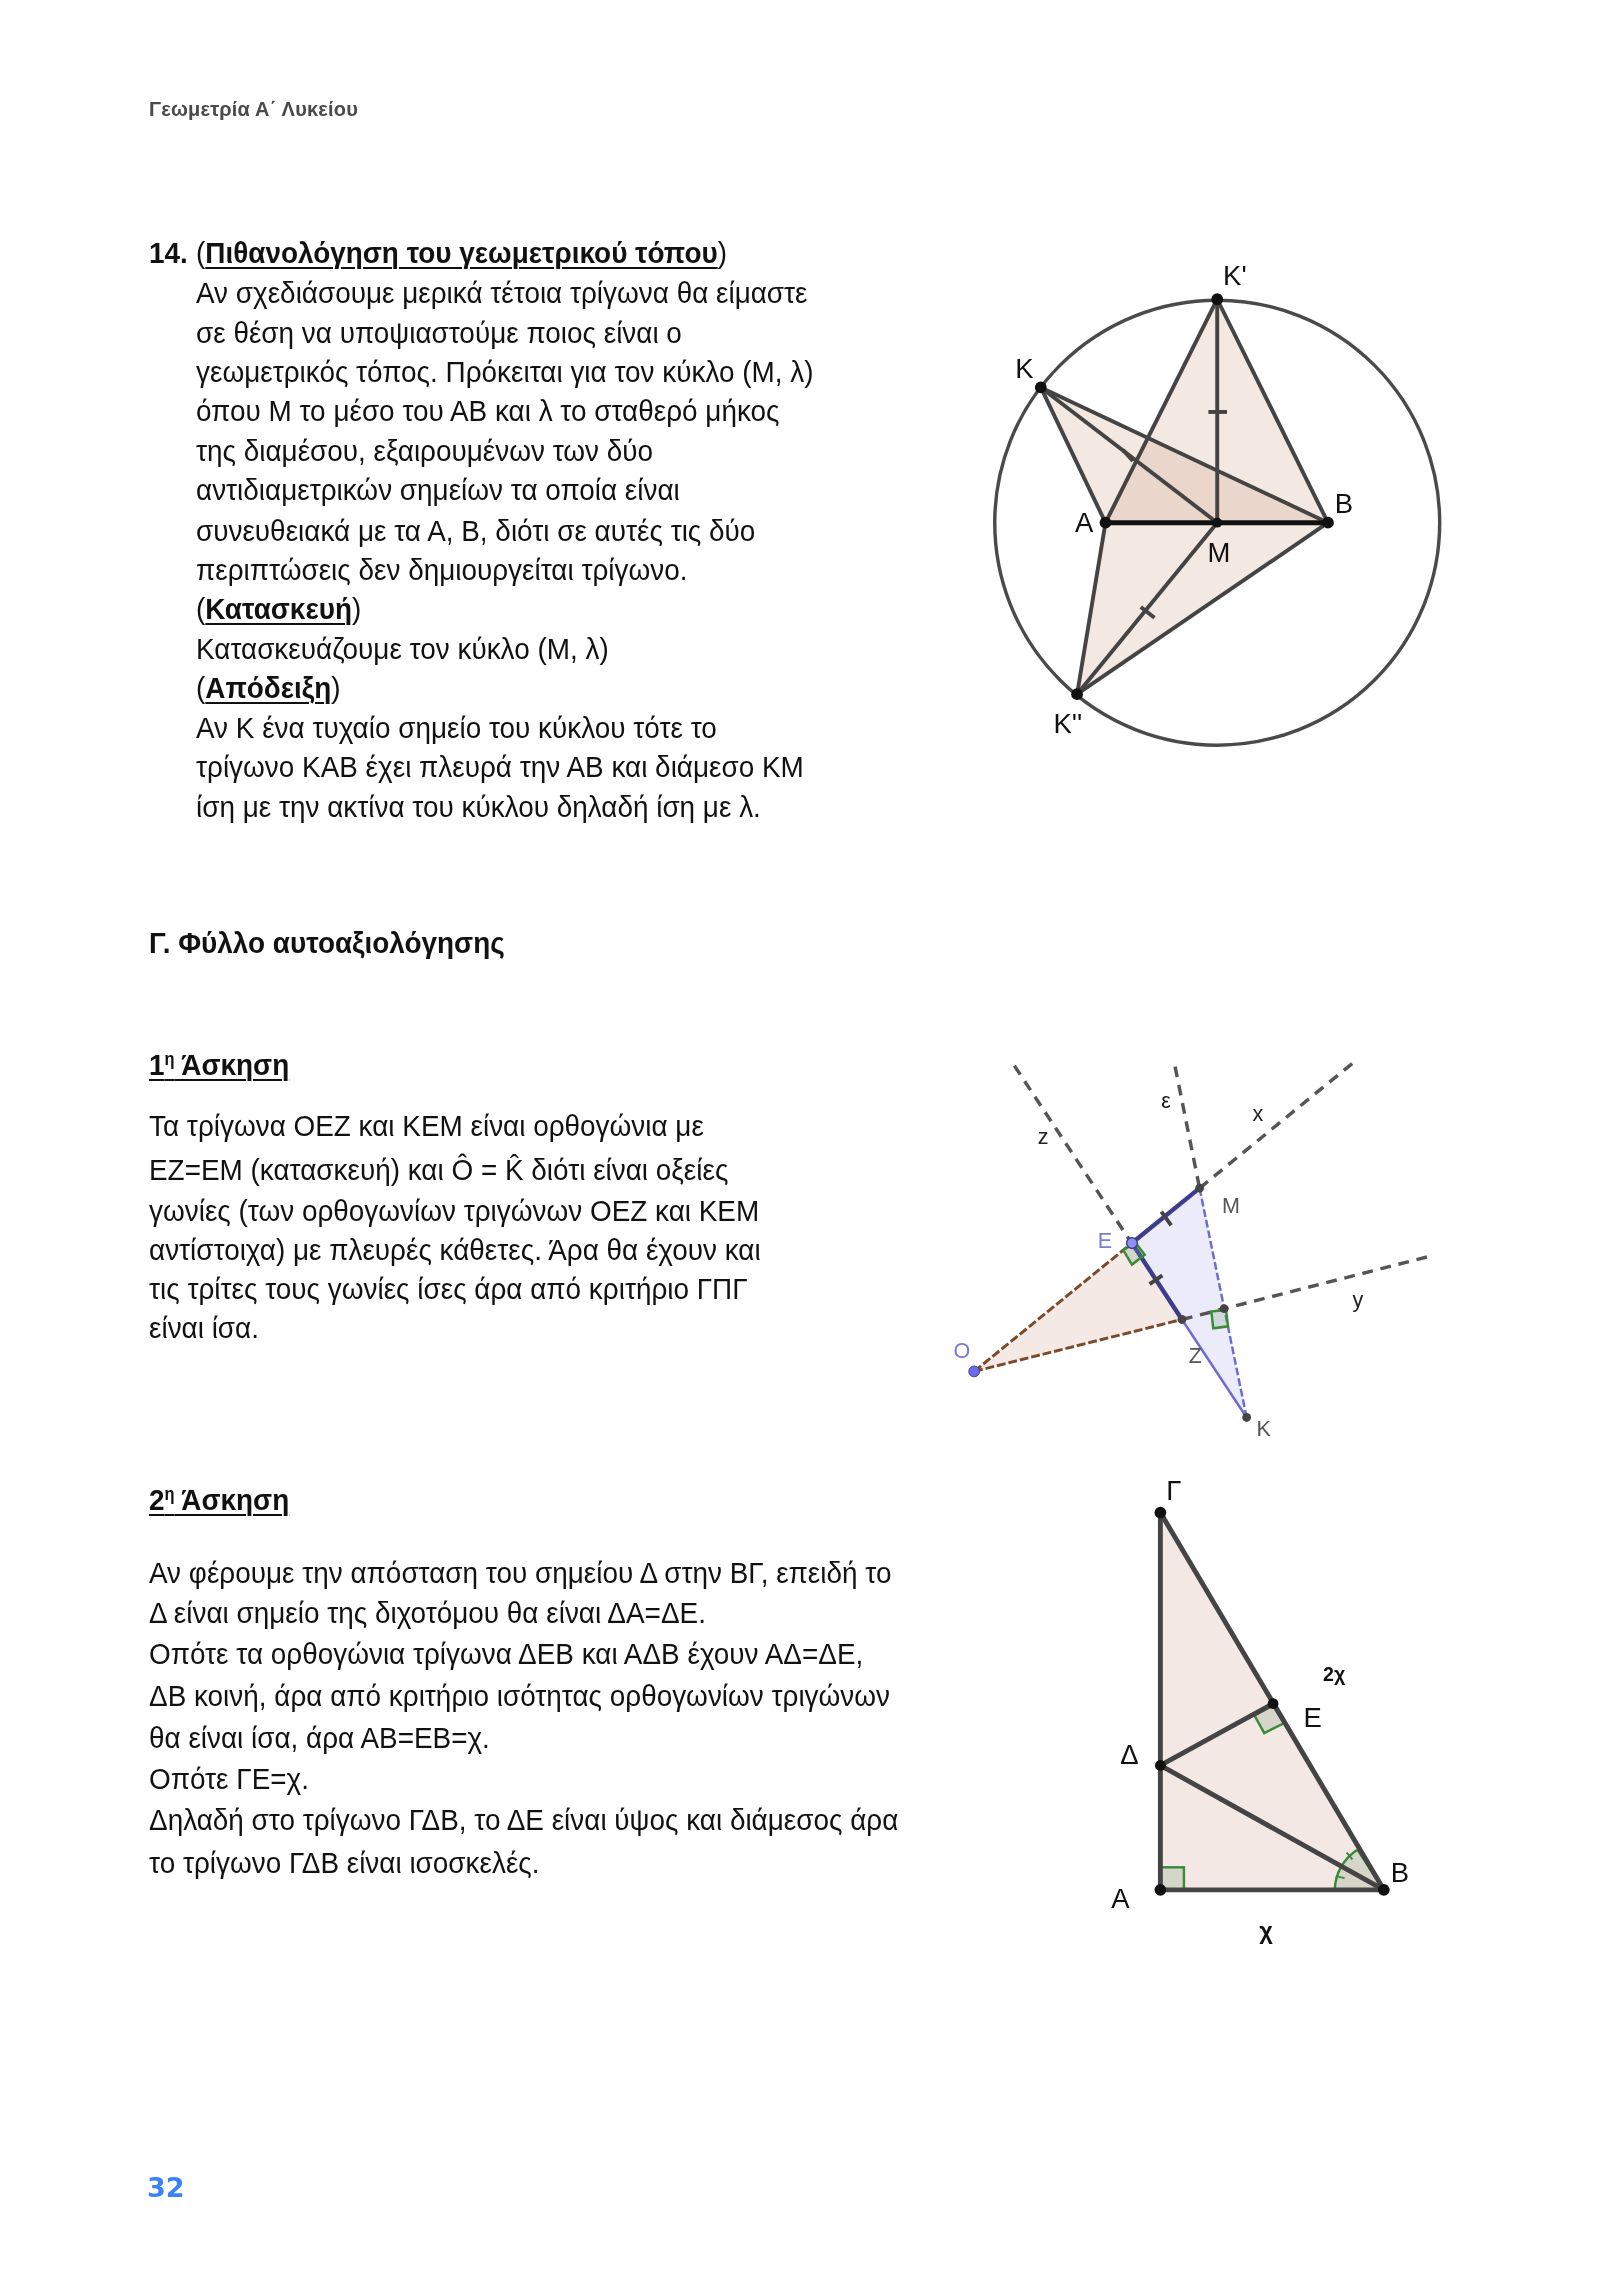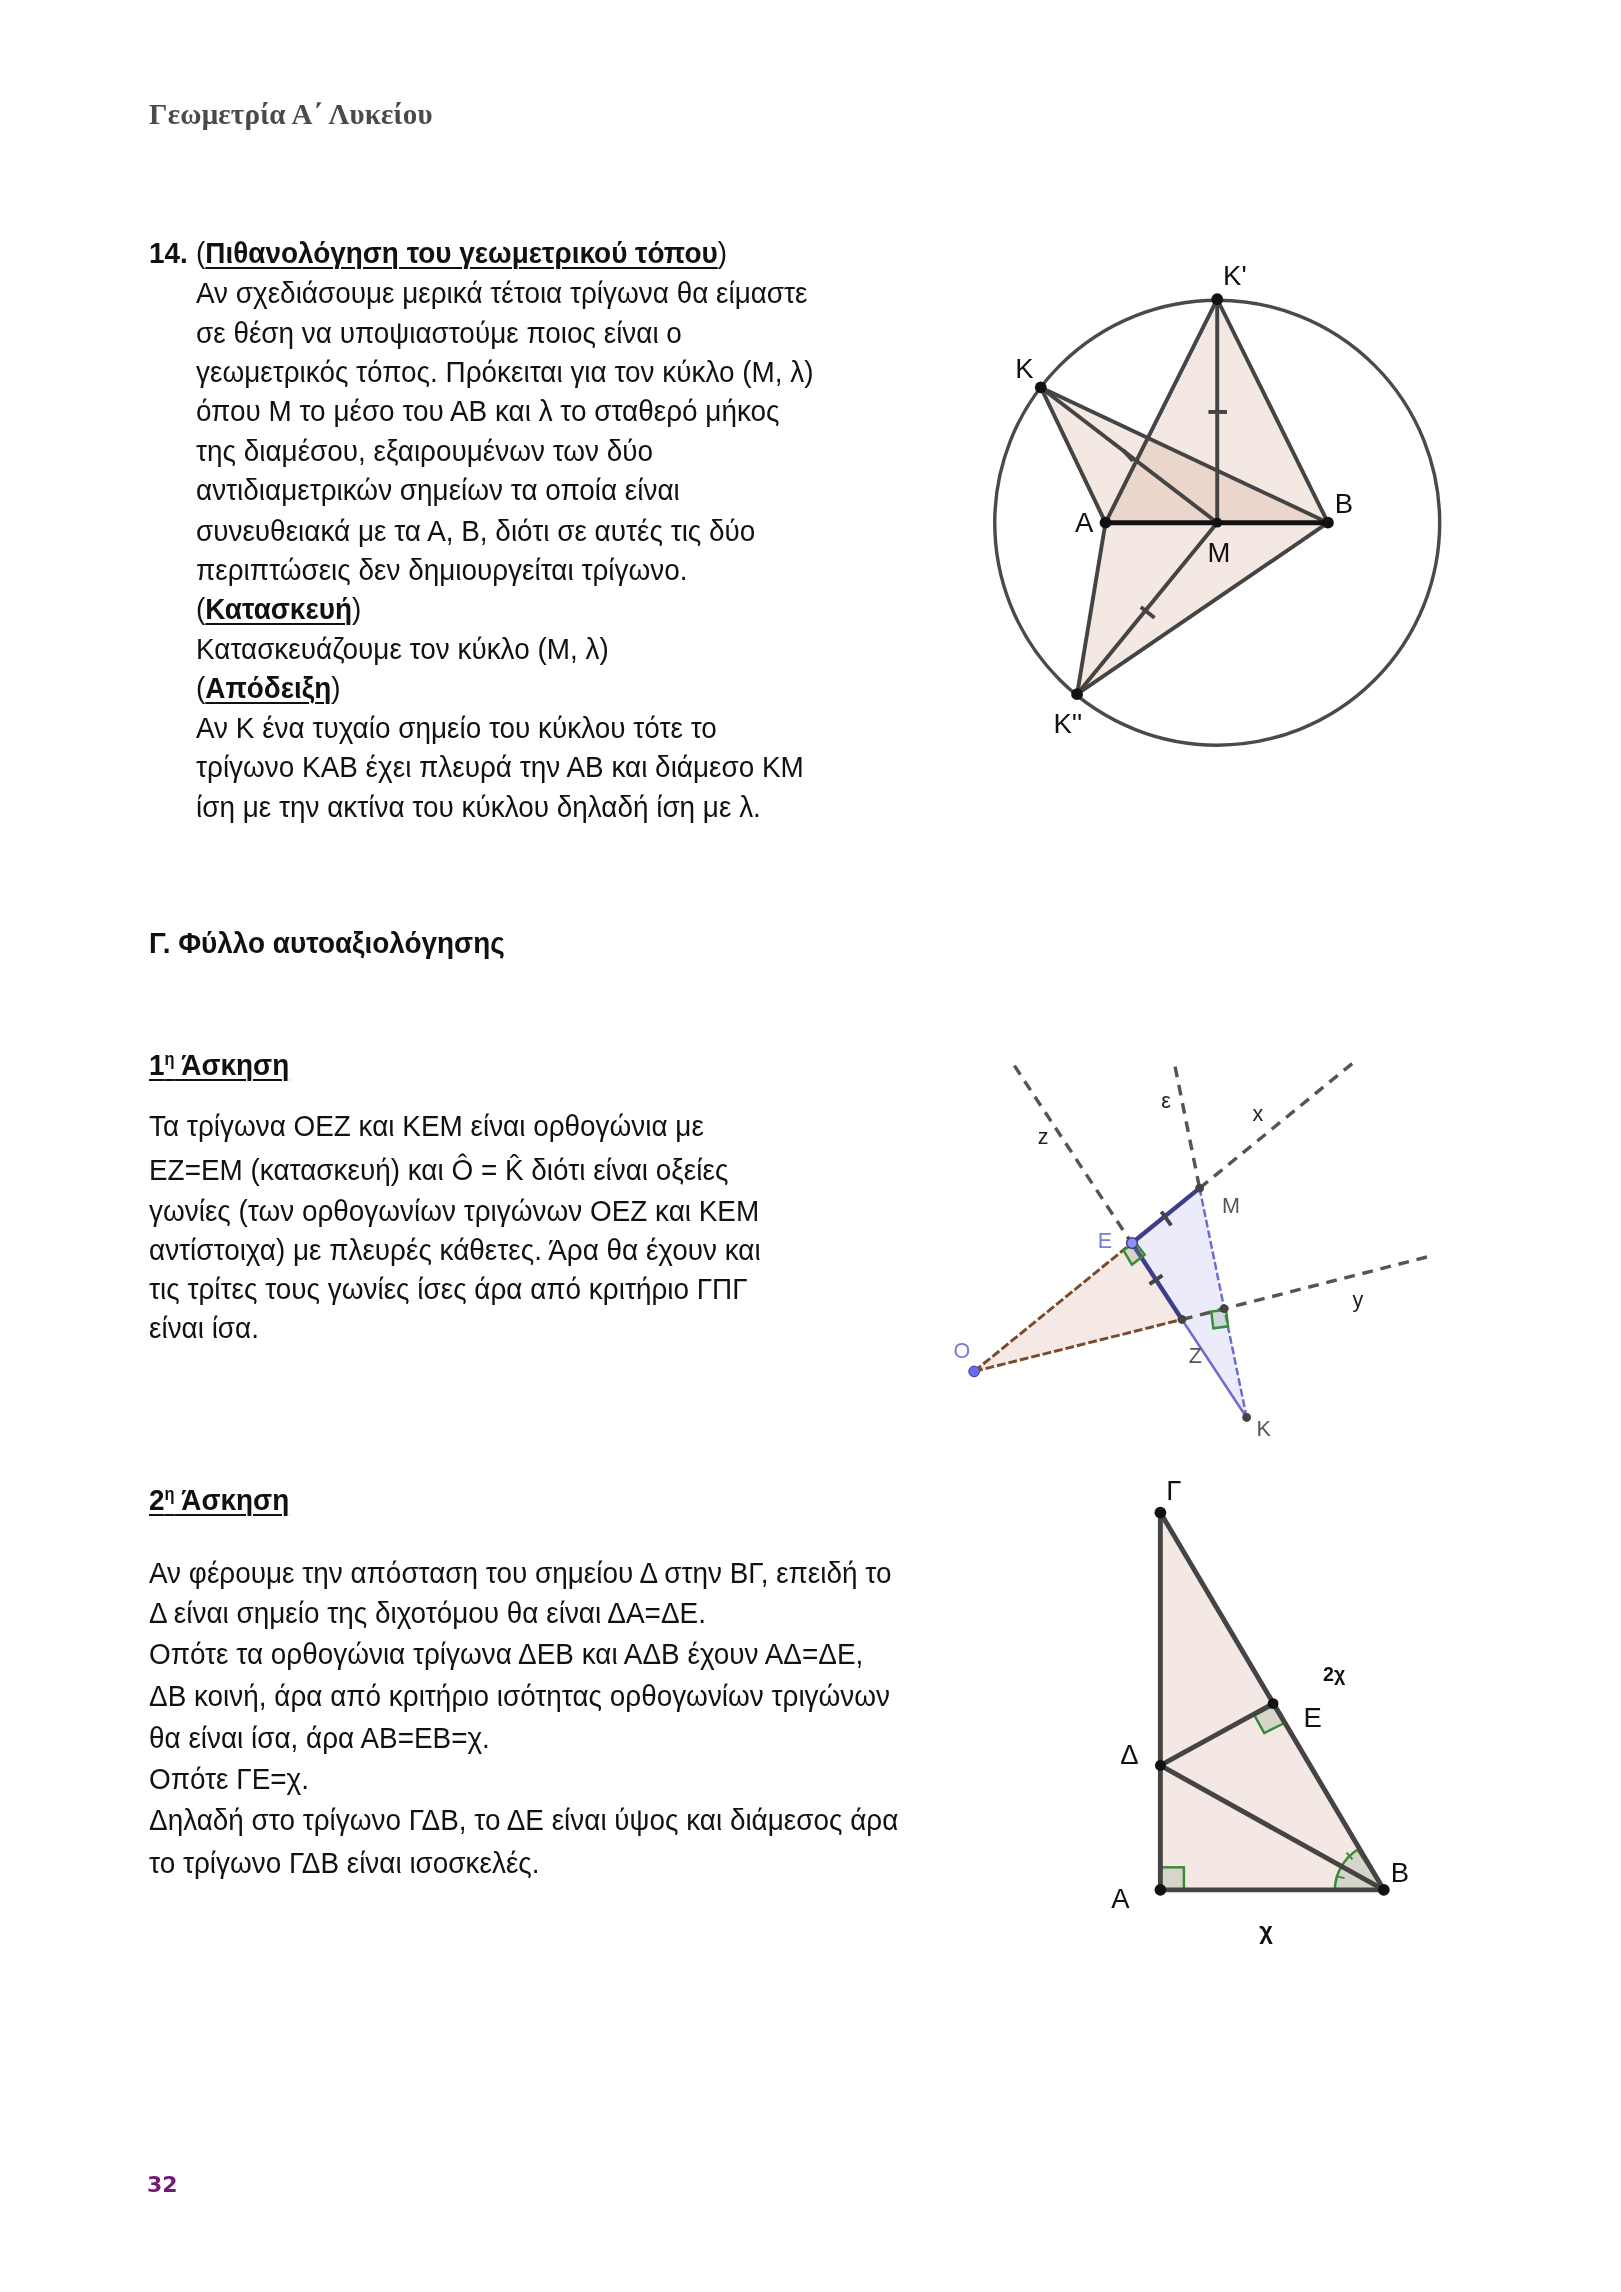--- a/index.html
+++ b/index.html
@@ -1,21 +1,21 @@
 <!DOCTYPE html>
 <html><head>
 <meta charset="utf-8">
 <style>
   html, body { margin:0; padding:0; background:#ffffff; }
   body { width:1621px; height:2293px; position:relative; overflow:hidden;
          font-family:"Liberation Sans", sans-serif; color:#111; }
-  .hdr { position:absolute; left:149px; top:98px; font-family:Liberation Serif, serif;
-         font-weight:bold; font-size:29px; color:#4a4a4a; letter-spacing:0.2px; }
+  .hdr { position:absolute; left:149px; top:98px; font-family:Liberation Sans, sans-serif;
+         font-weight:bold; font-size:20px; color:#4a4a4a; letter-spacing:0.2px; }
   .pnum { position:absolute; left:147px; top:2172px; font-family:"DejaVu Sans", sans-serif;
-          font-weight:bold; font-size:22px; color:#701a75; }
+          font-weight:bold; font-size:27px; color:#3b82f6; }
   .ln { position:absolute; white-space:nowrap; font-size:30px; line-height:35px;
         transform-origin:0 0; transform:scaleX(0.93); }
   .b { font-weight:bold; }
   .u { text-decoration:underline; text-decoration-thickness:2px; text-underline-offset:3.9px; }
   sup.eta { font-size:17.6px; vertical-align:9.8px; font-weight:bold; }
   svg { position:absolute; left:0; top:0; }
   .lbl { font-family:"Liberation Sans", sans-serif; }
 </style>
 </head>
 <body>

